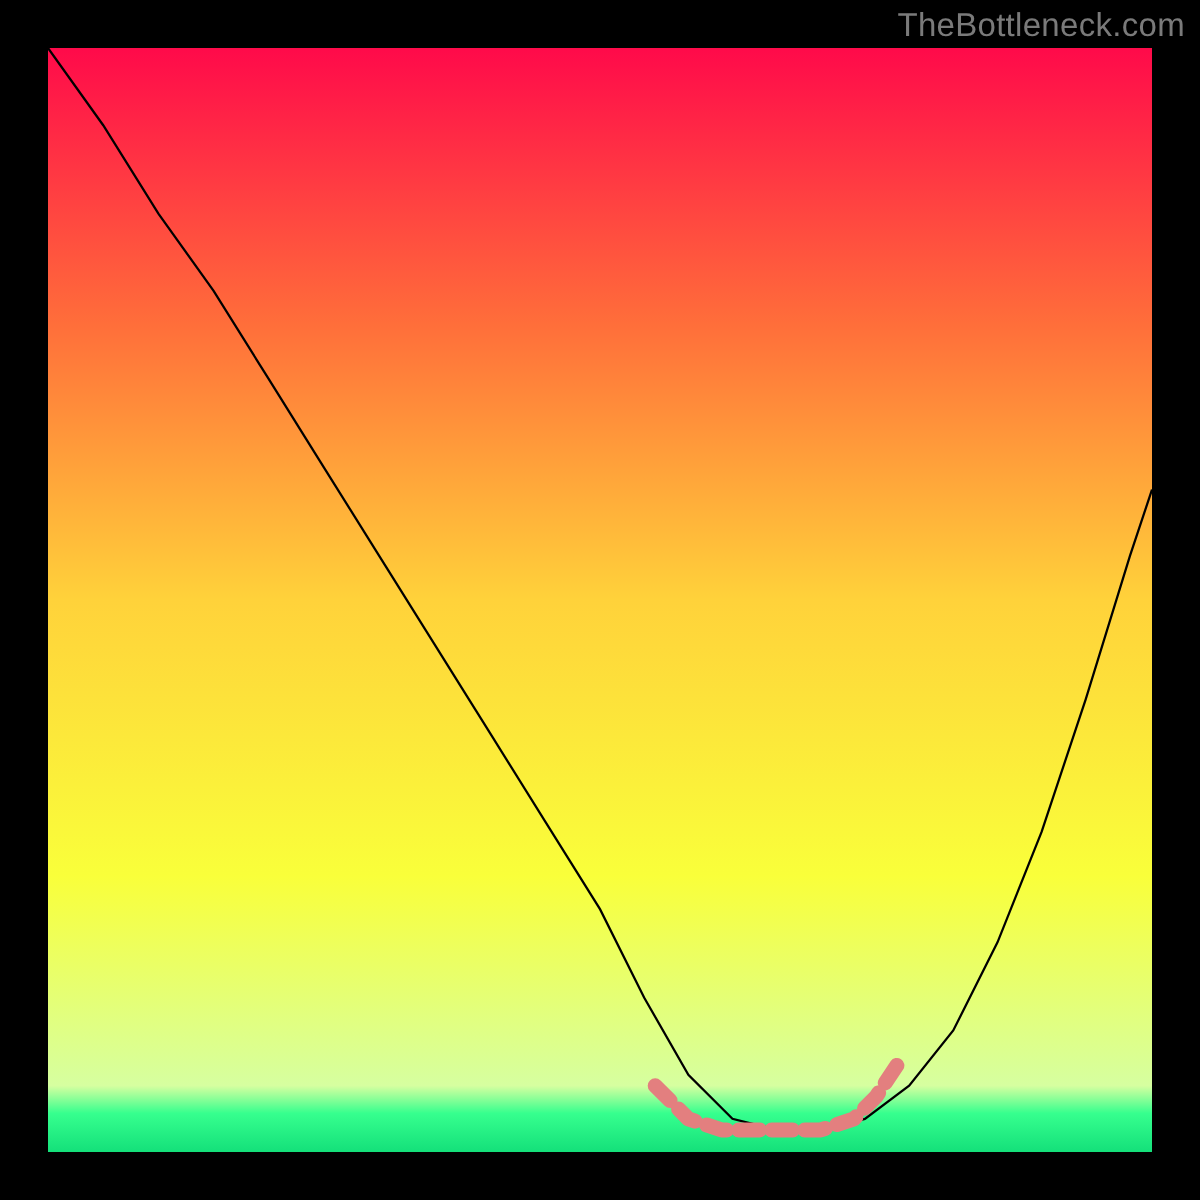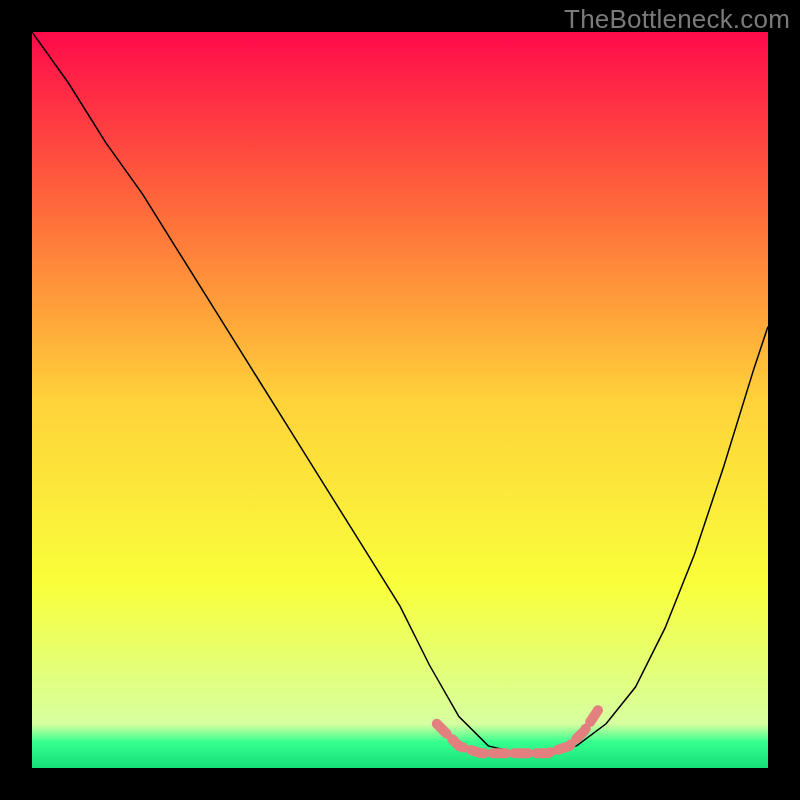--- a/index.html
+++ b/index.html
@@ -15,21 +15,21 @@
     position: relative;
     width: 800px;
     height: 800px;
     background: #000;
   }
   .watermark {
     position: absolute;
     top: 4px;
     right: 10px;
     color: #7a7a7a;
-    font-size: 26px;
+    font-size: 22px;
     font-weight: 500;
     letter-spacing: 0.2px;
     z-index: 10;
   }
   .plot {
     position: absolute;
     left: 32px;
     top: 32px;
     width: 736px;
     height: 736px;

